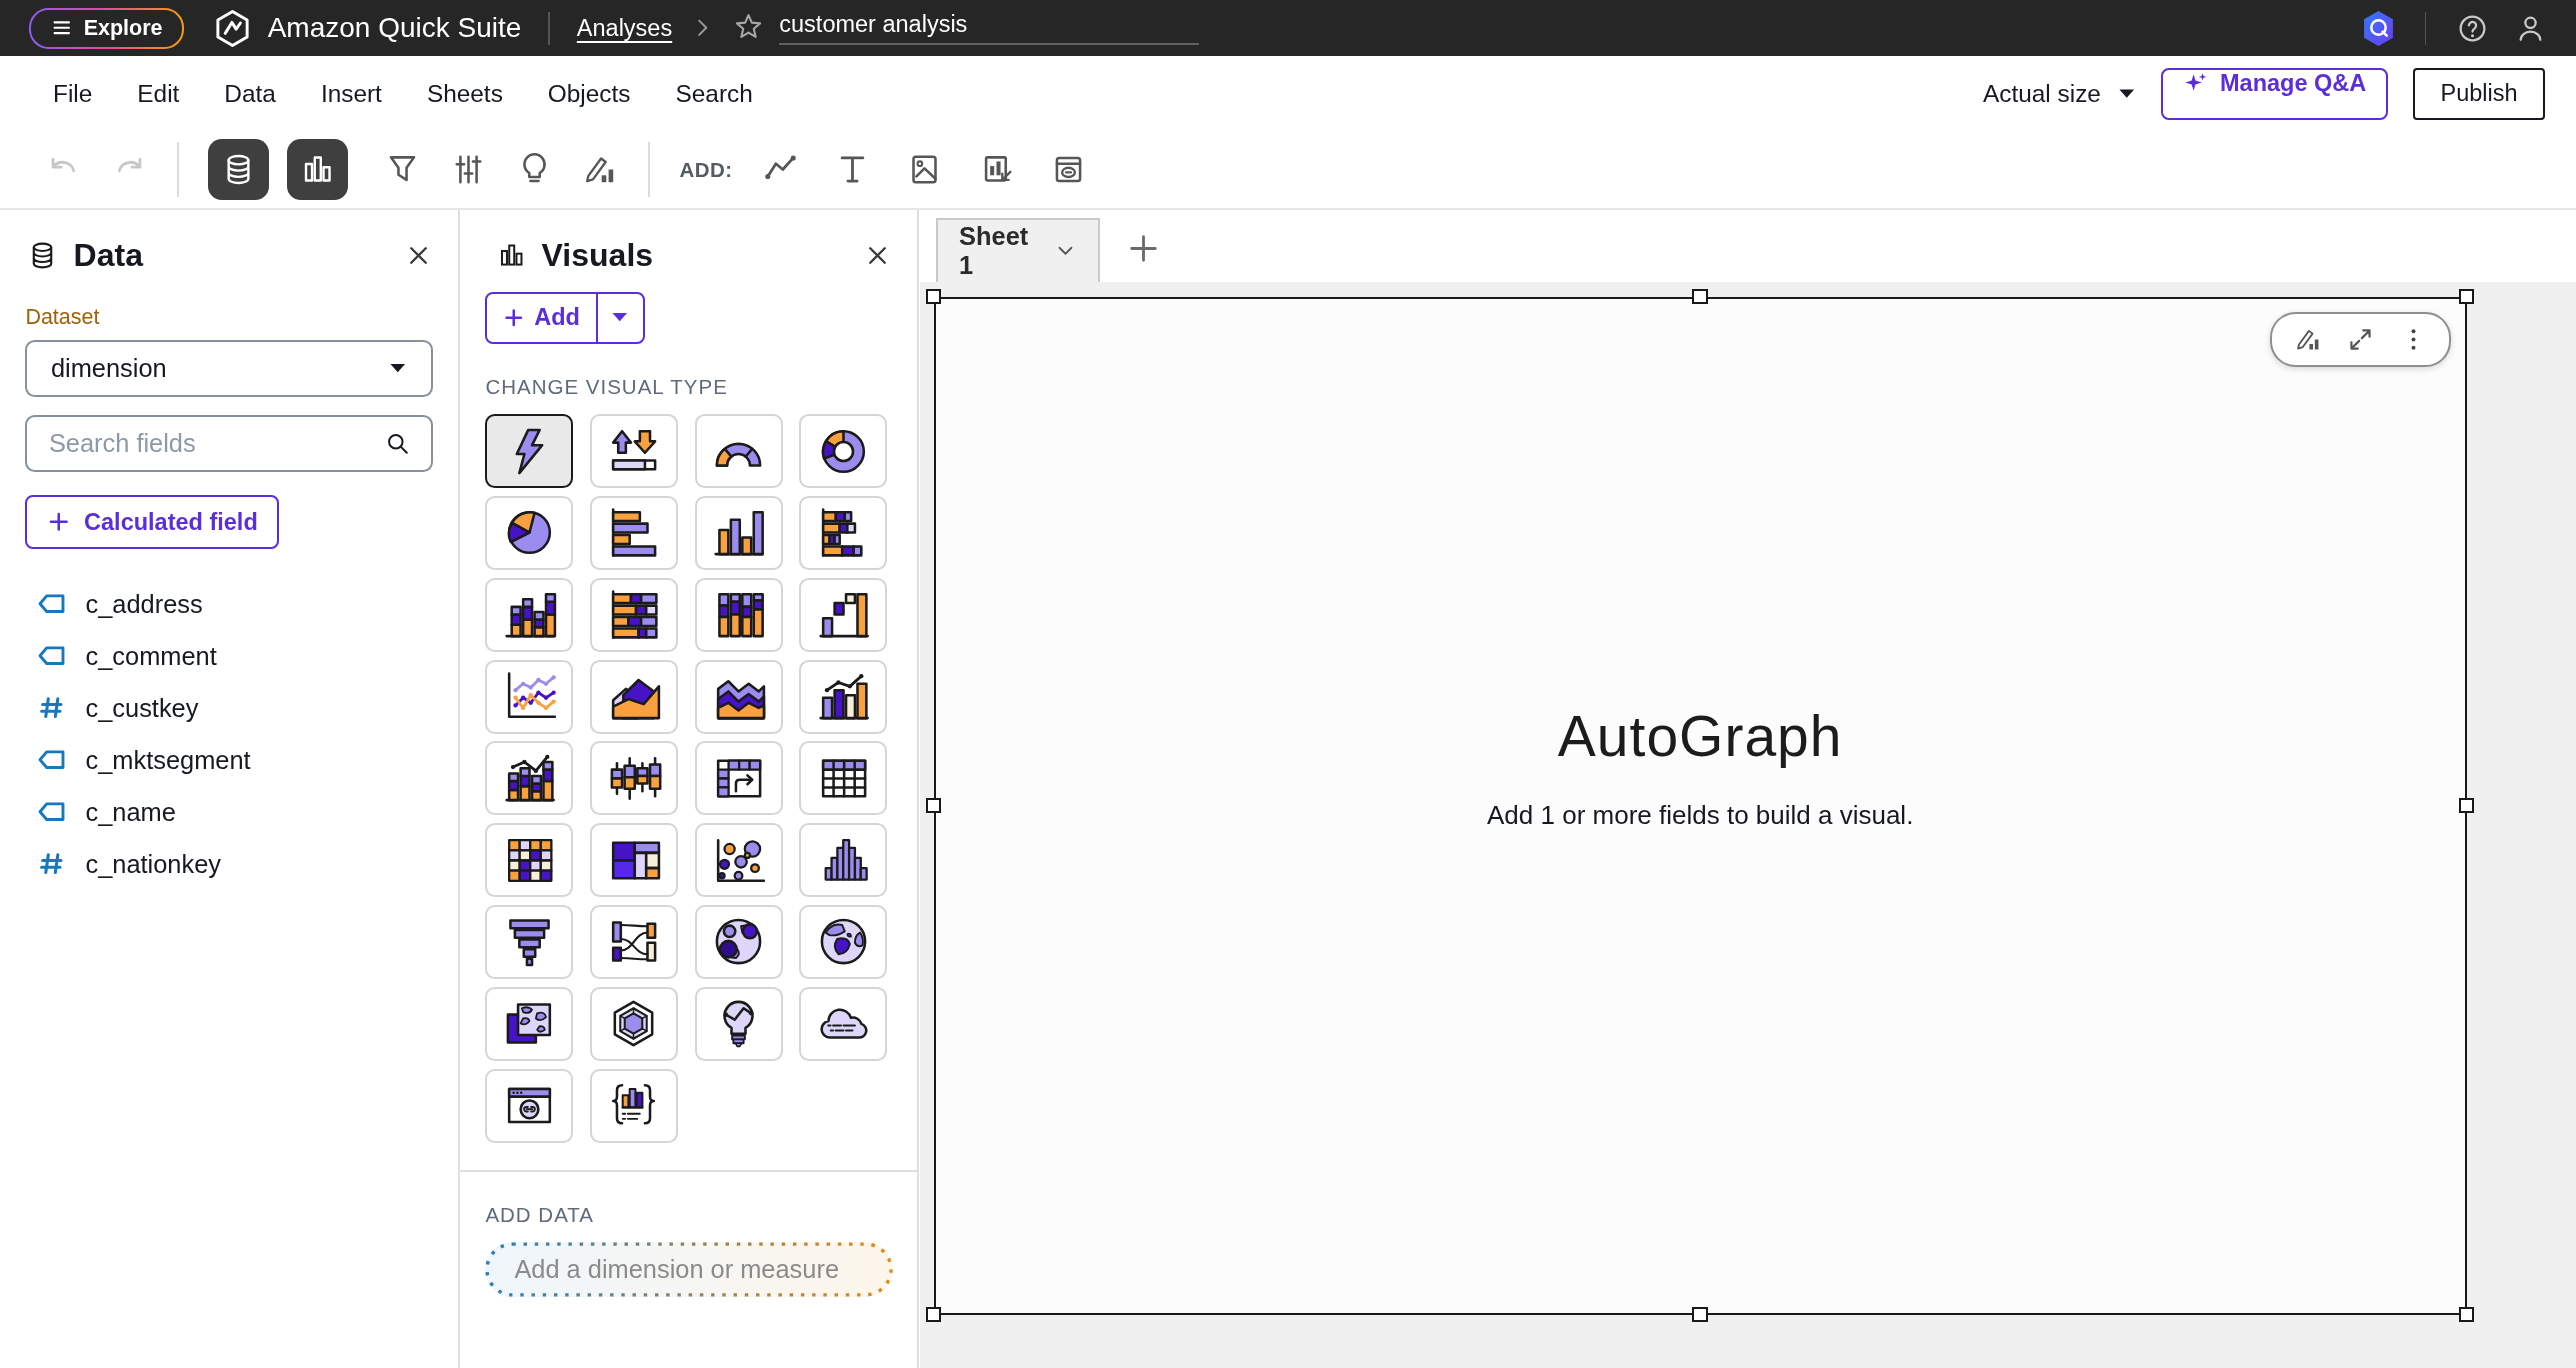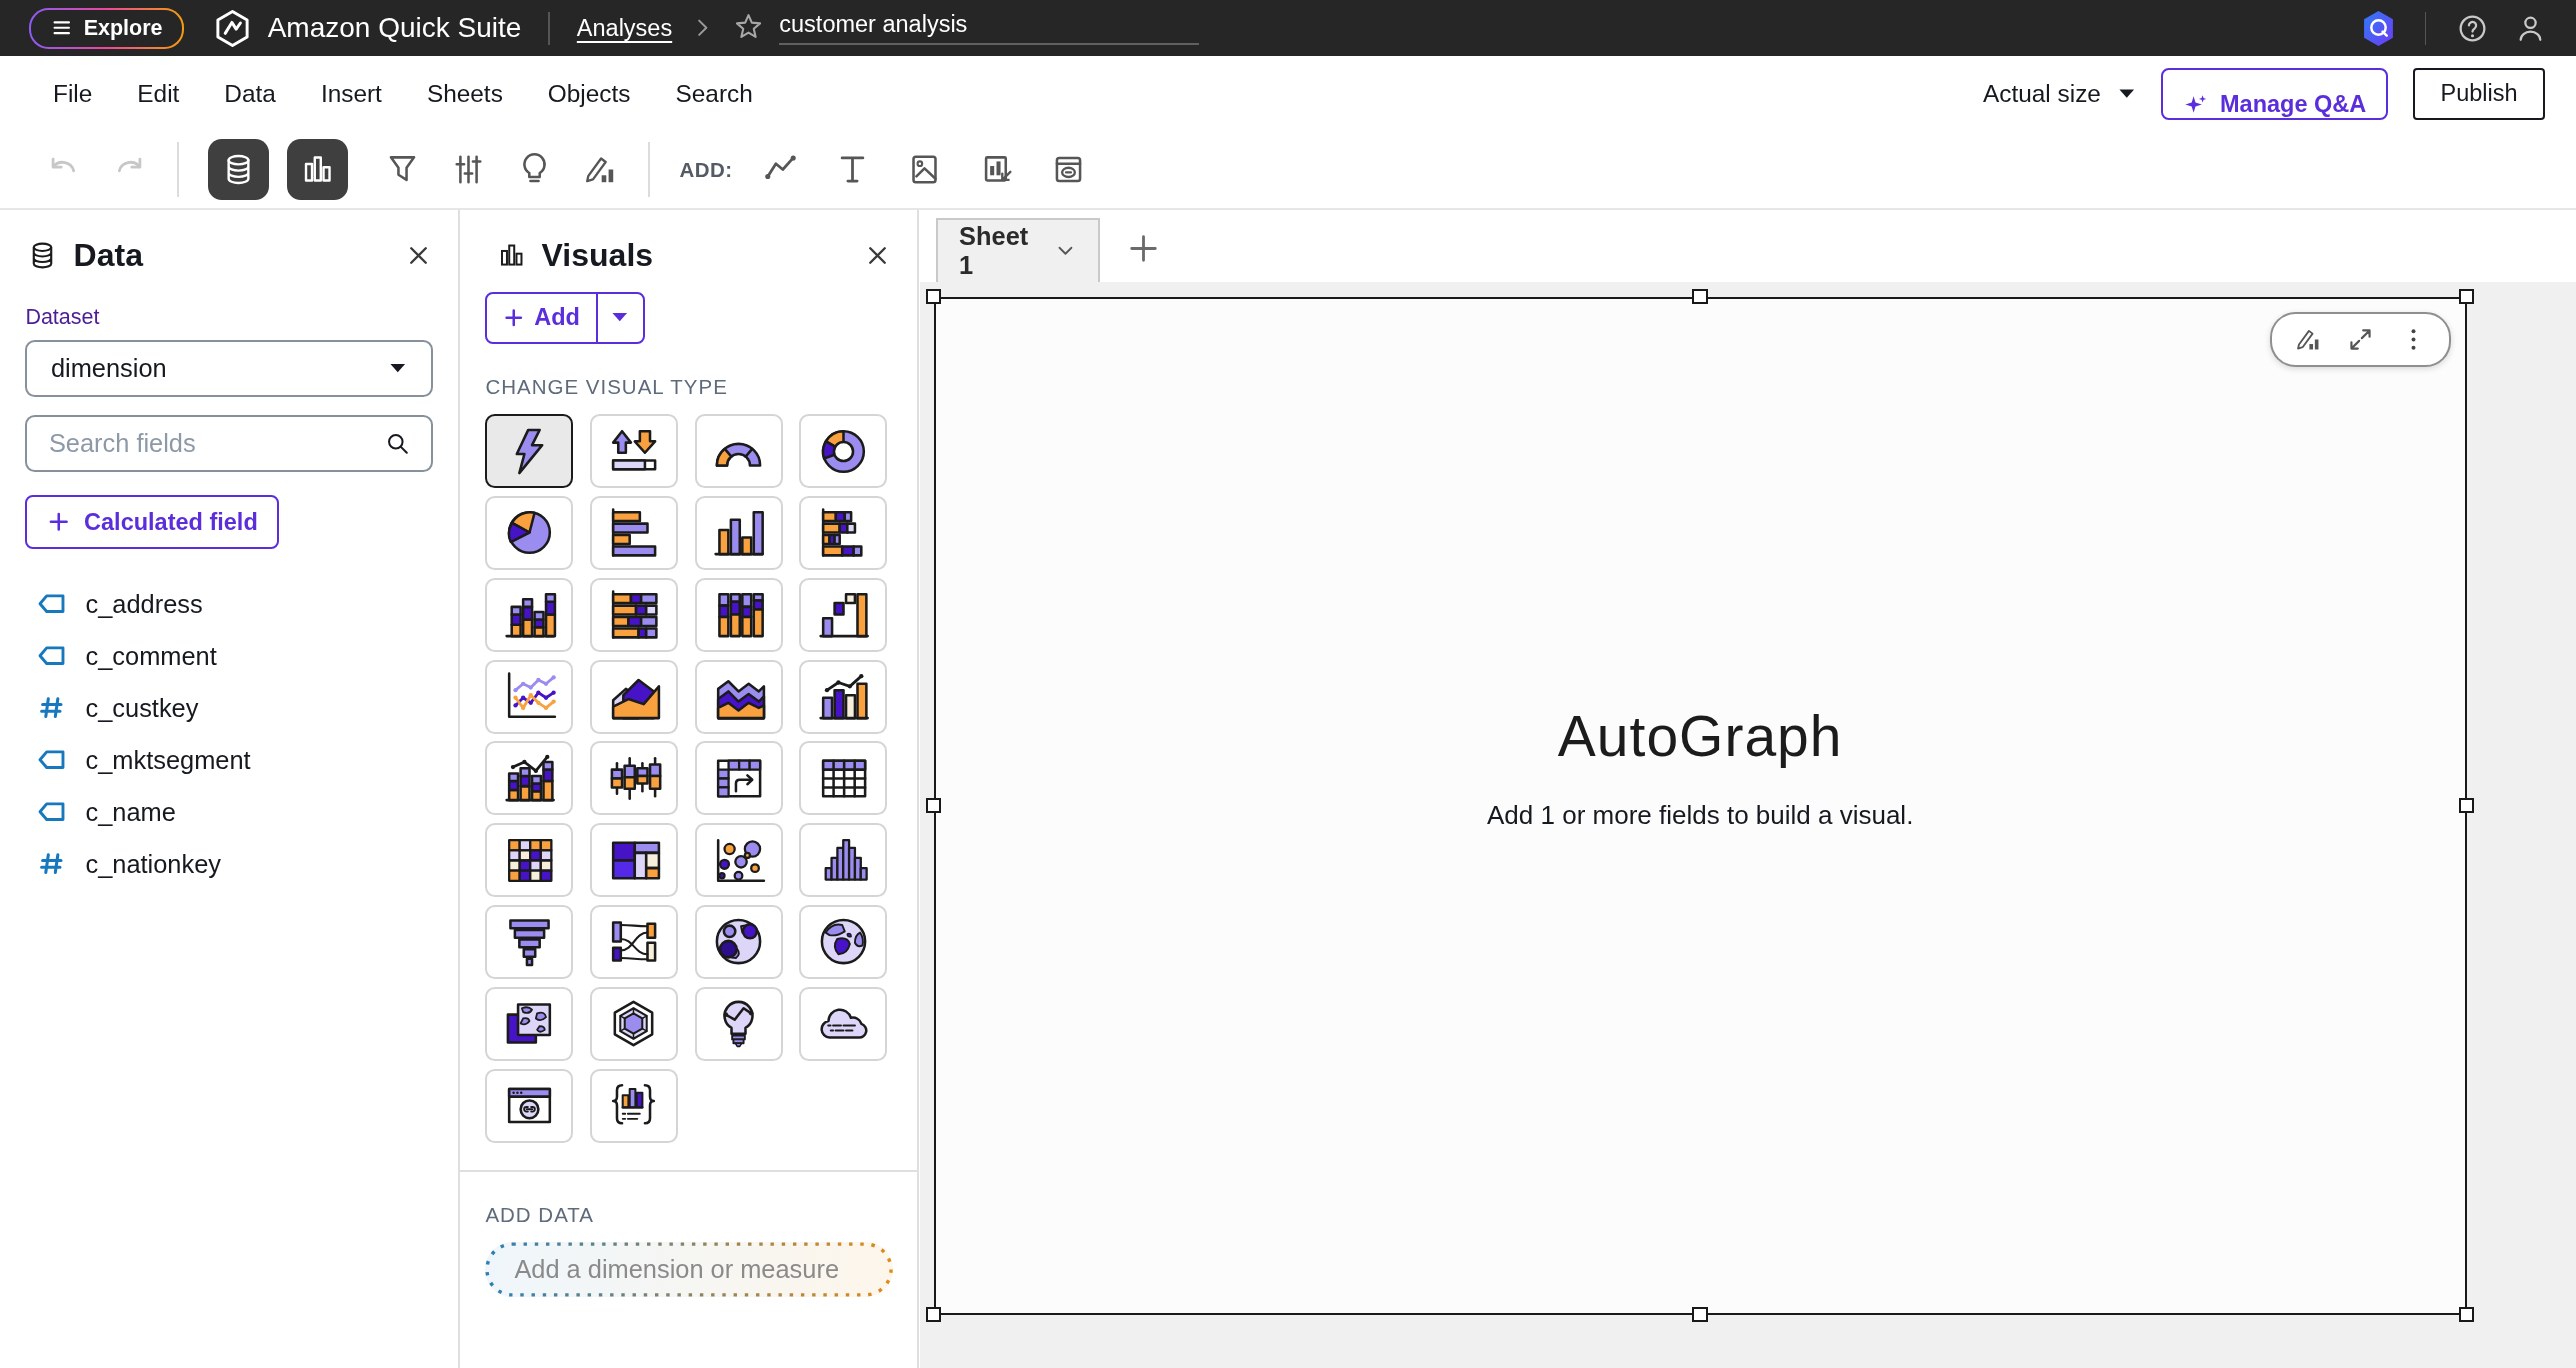--- a/index.html
+++ b/index.html
@@ -23,21 +23,21 @@
   .doc-title{font-size:23.5px;color:#fff;padding-bottom:4.9px;border-bottom:2px solid #606060;width:420px;}
   .top-right{margin-left:auto;display:flex;align-items:center;gap:25.4px;}
 
   
   .menubar{position:absolute;top:56px;left:0;width:100%;height:75px;background:#fff;
            display:flex;align-items:center;padding:0 31px 0 53px;box-sizing:border-box;}
   .menu-items{display:flex;gap:45px;font-size:24.4px;}
   .menu-item{cursor:pointer;}
   .menu-right{margin-left:auto;display:flex;align-items:center;gap:25.4px;}
   .zoom-ctl{display:flex;align-items:center;gap:15.6px;font-size:24.4px;cursor:pointer;}
-  .btn-qa{display:flex;align-items:flex-end;gap:11.7px;height:48px;padding:0 19.5px;border:2.4px solid #5B2EDC;
+  .btn-qa{display:flex;align-items:flex-start;gap:11.7px;height:48px;padding:0 19.5px;border:2.4px solid #5B2EDC;
           border-radius:7.8px;color:#5B2EDC;font-size:23.5px;font-weight:700;cursor:pointer;background:#fff;}
   .btn-publish{height:48px;padding:0 25.4px;border:2.4px solid #16191f;border-radius:4px;font-size:23.5px;
           font-weight:400;display:flex;align-items:center;cursor:pointer;background:#fff;}
 
   
   .toolbar{position:absolute;top:131px;left:0;width:100%;height:79px;background:#fff;
            border-bottom:2px solid #e6e6e6;display:flex;align-items:center;
            padding-left:45px;box-sizing:border-box;gap:29px;}
   .tb-icon{width:37px;height:37px;cursor:pointer;}
   .tb-icon svg{width:37px;height:37px;}
@@ -47,21 +47,21 @@
   .tb-sep{width:2px;height:55px;background:#dcdcdc;}
   .tb-group{display:flex;align-items:center;gap:29px;}
   .add-label{font-size:20.5px;color:#545b64;font-weight:700;letter-spacing:0.5px;}
 
   
   .data-panel{position:absolute;left:0;top:210px;width:460px;height:1158px;background:#fff;
               border-right:2px solid #dfdfdf;box-sizing:border-box;}
   .panel-header{display:flex;align-items:center;padding:27px 25.4px 15.6px 27px;}
   .panel-title{font-size:32px;font-weight:700;margin-left:15.6px;}
   .panel-close{margin-left:auto;cursor:pointer;}
-  .form-label{font-size:21.5px;color:#4c1d95;margin:15.6px 0 9.8px 25.4px;}
+  .form-label{font-size:21.5px;color:#a16207;margin:15.6px 0 9.8px 25.4px;}
   .select-box{margin:0 25.4px;height:57px;border:2px solid #87919b;border-radius:9.8px;display:flex;
               align-items:center;padding:0 23.5px;font-size:25.4px;cursor:pointer;box-sizing:border-box;}
   .select-caret{margin-left:auto;}
   .search-box{margin:17.6px 25.4px 0;height:57px;border:2px solid #87919b;border-radius:9.8px;display:flex;
               align-items:center;padding:0 19.5px;box-sizing:border-box;}
   .search-box input{border:none;outline:none;flex:1;font-size:25.4px;color:#16191f;
               font-family:"Liberation Sans",sans-serif;background:transparent;}
   .search-box input::placeholder{color:#8d99a6;}
   .calc-btn{margin:23.5px 0 0 25.4px;display:inline-flex;height:50px;border:2.4px solid #5B2EDC;border-radius:7.8px;
             color:#5B2EDC;align-items:center;padding:0 19.5px;font-size:23.5px;font-weight:700;gap:13.7px;

